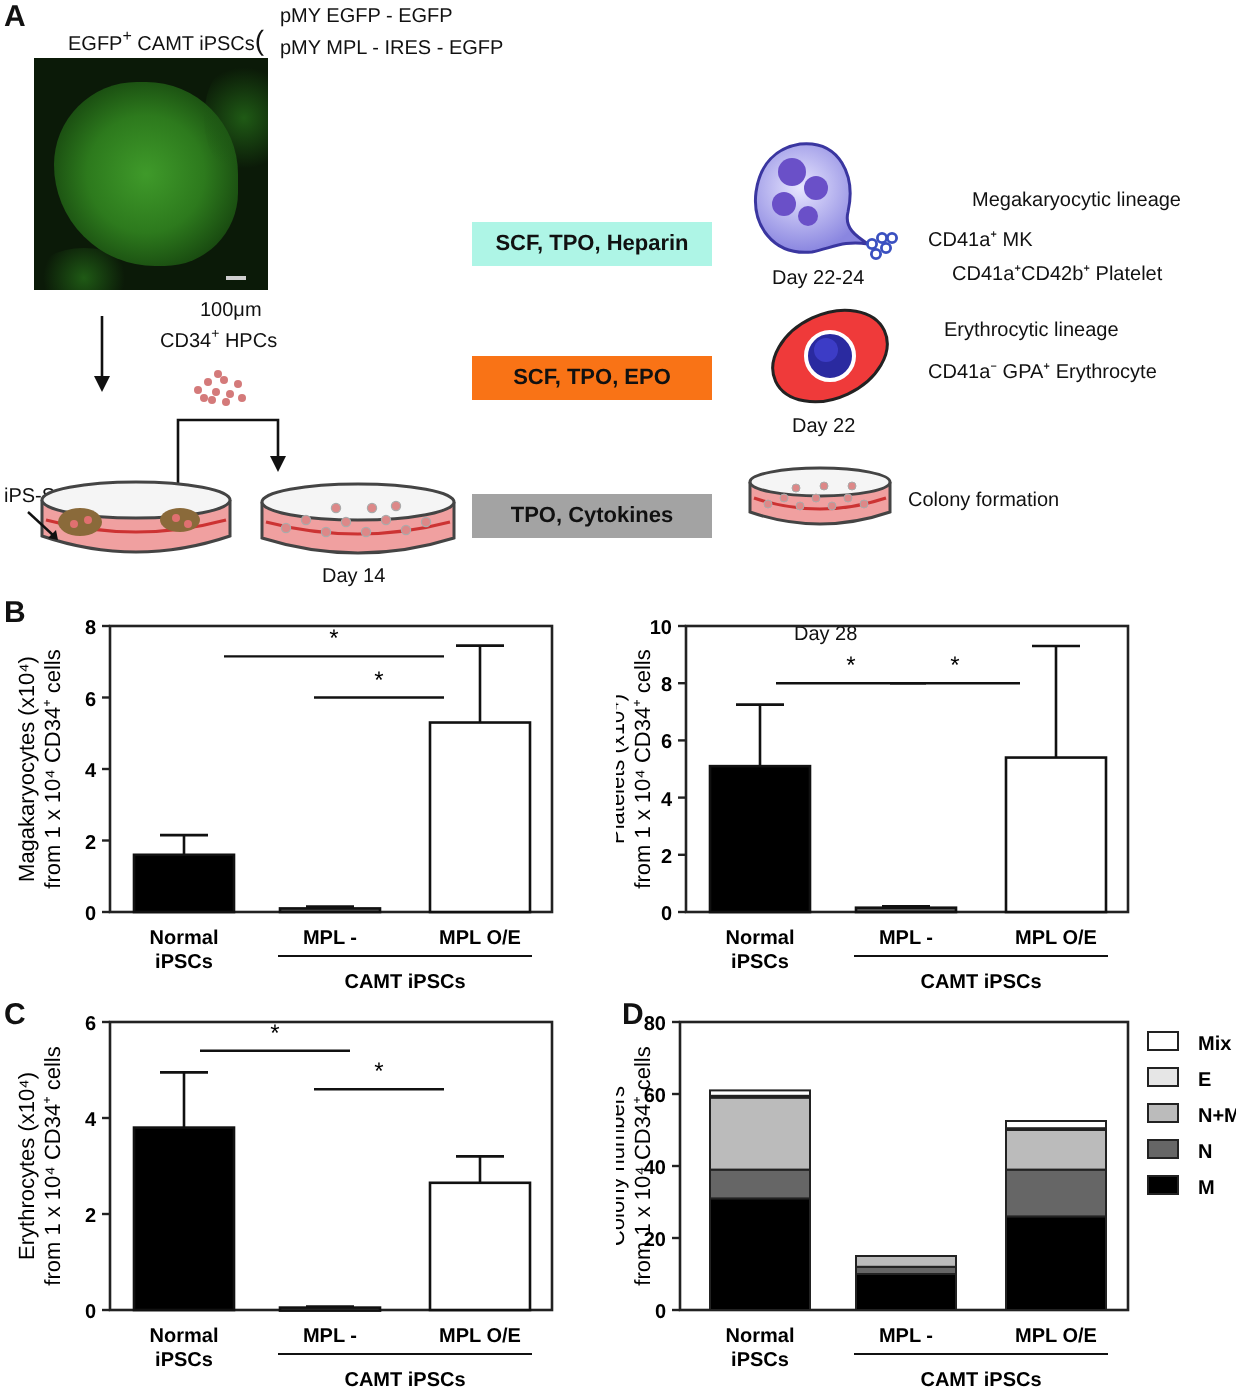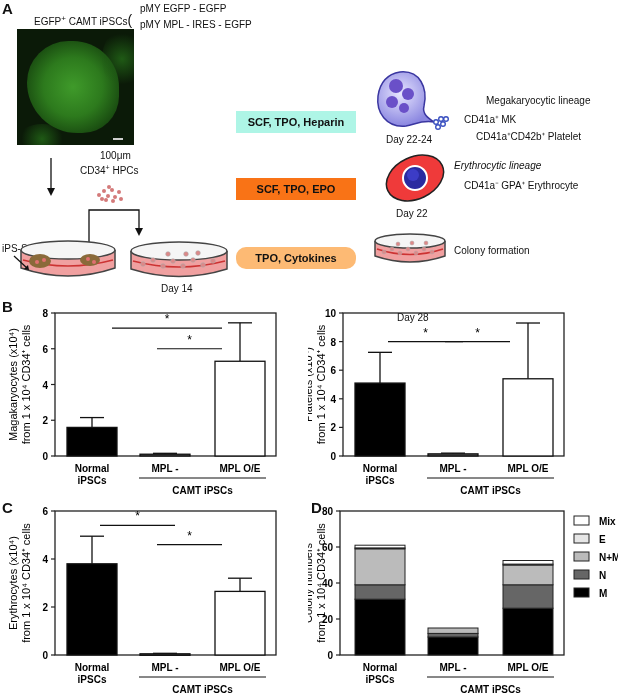--- a/index.html
+++ b/index.html
@@ -93,21 +93,21 @@
       <circle cx="85" cy="21" r="2.3"></circle>
     <circle cx="40" cy="14" r="2.3"></circle>
       <circle cx="58" cy="14" r="2.3"></circle>
       <circle cx="70" cy="13" r="2.3"></circle>
   </g>
 </svg>
 <div class="abs t10" style="left:161px;top:283px;">Day 14</div>
 
 <div class="box" style="left:236px;top:111px;background:#aef5e6;">SCF, TPO, Heparin</div>
 <div class="box" style="left:236px;top:178px;background:#f97316;">SCF, TPO, EPO</div>
-<div class="box" style="left:236px;top:247px;background:#fdba74;border-radius:10px;">TPO, Cytokines</div>
+<div class="box" style="left:236px;top:247px;background:#a3a3a3;">TPO, Cytokines</div>
 
 <svg class="abs" style="left:372px;top:68px;" width="80" height="72">
   <defs>
     <radialGradient id="mkg" cx="40%" cy="40%" r="60%">
       <stop offset="0%" stop-color="#e8e6ff"></stop>
       <stop offset="100%" stop-color="#8a86e0"></stop>
     </radialGradient>
   </defs>
   <path d="M28,4 C48,2 56,20 52,38 C50,46 56,50 62,54 C50,52 44,56 34,58 C14,60 4,44 6,28 C8,14 16,6 28,4 Z" fill="url(#mkg)" stroke="#3a36a0" stroke-width="1.5"></path>
   <g fill="#6a50c8">
@@ -148,21 +148,21 @@
       <circle cx="40" cy="11" r="2"></circle>
       <circle cx="26" cy="12" r="2"></circle>
       <circle cx="54" cy="11" r="2"></circle>
   </g>
 </svg>
 <div class="abs t10" style="left:397px;top:271px;margin-top:41px;">Day 28</div>
 
 <div class="abs t10" style="left:454px;top:95px;padding-left:32px;">Megakaryocytic lineage</div>
 <div class="abs t10" style="left:464px;top:112px;">CD41a⁺ MK</div>
 <div class="abs t10" style="left:476px;top:129px;">CD41a⁺CD42b⁺ Platelet</div>
-<div class="abs t10" style="left:454px;top:160px;font-style:italic;">Erythrocytic lineage</div>
+<div class="abs t10" style="left:472px;top:160px;">Erythrocytic lineage</div>
 <div class="abs t10" style="left:464px;top:178px;">CD41a⁻  GPA⁺ Erythrocyte</div>
 <div class="abs t10" style="left:454px;top:245px;">Colony formation</div>
 
 <div class="abs panel-letter" style="left:2px;top:298px;">B</div>
 <div class="abs panel-letter" style="left:2px;top:499px;">C</div>
 <div class="abs panel-letter" style="left:311px;top:499px;">D</div>
 
 <svg class="abs" id="chart-b" style="left:0;top:298px;" width="310" height="200">
     <rect x="55" y="15" width="221" height="143" fill="none" stroke="#222" stroke-width="1.3"></rect>
     <line x1="51" x2="55" y1="158" y2="158" stroke="#222" stroke-width="1.2"></line>

